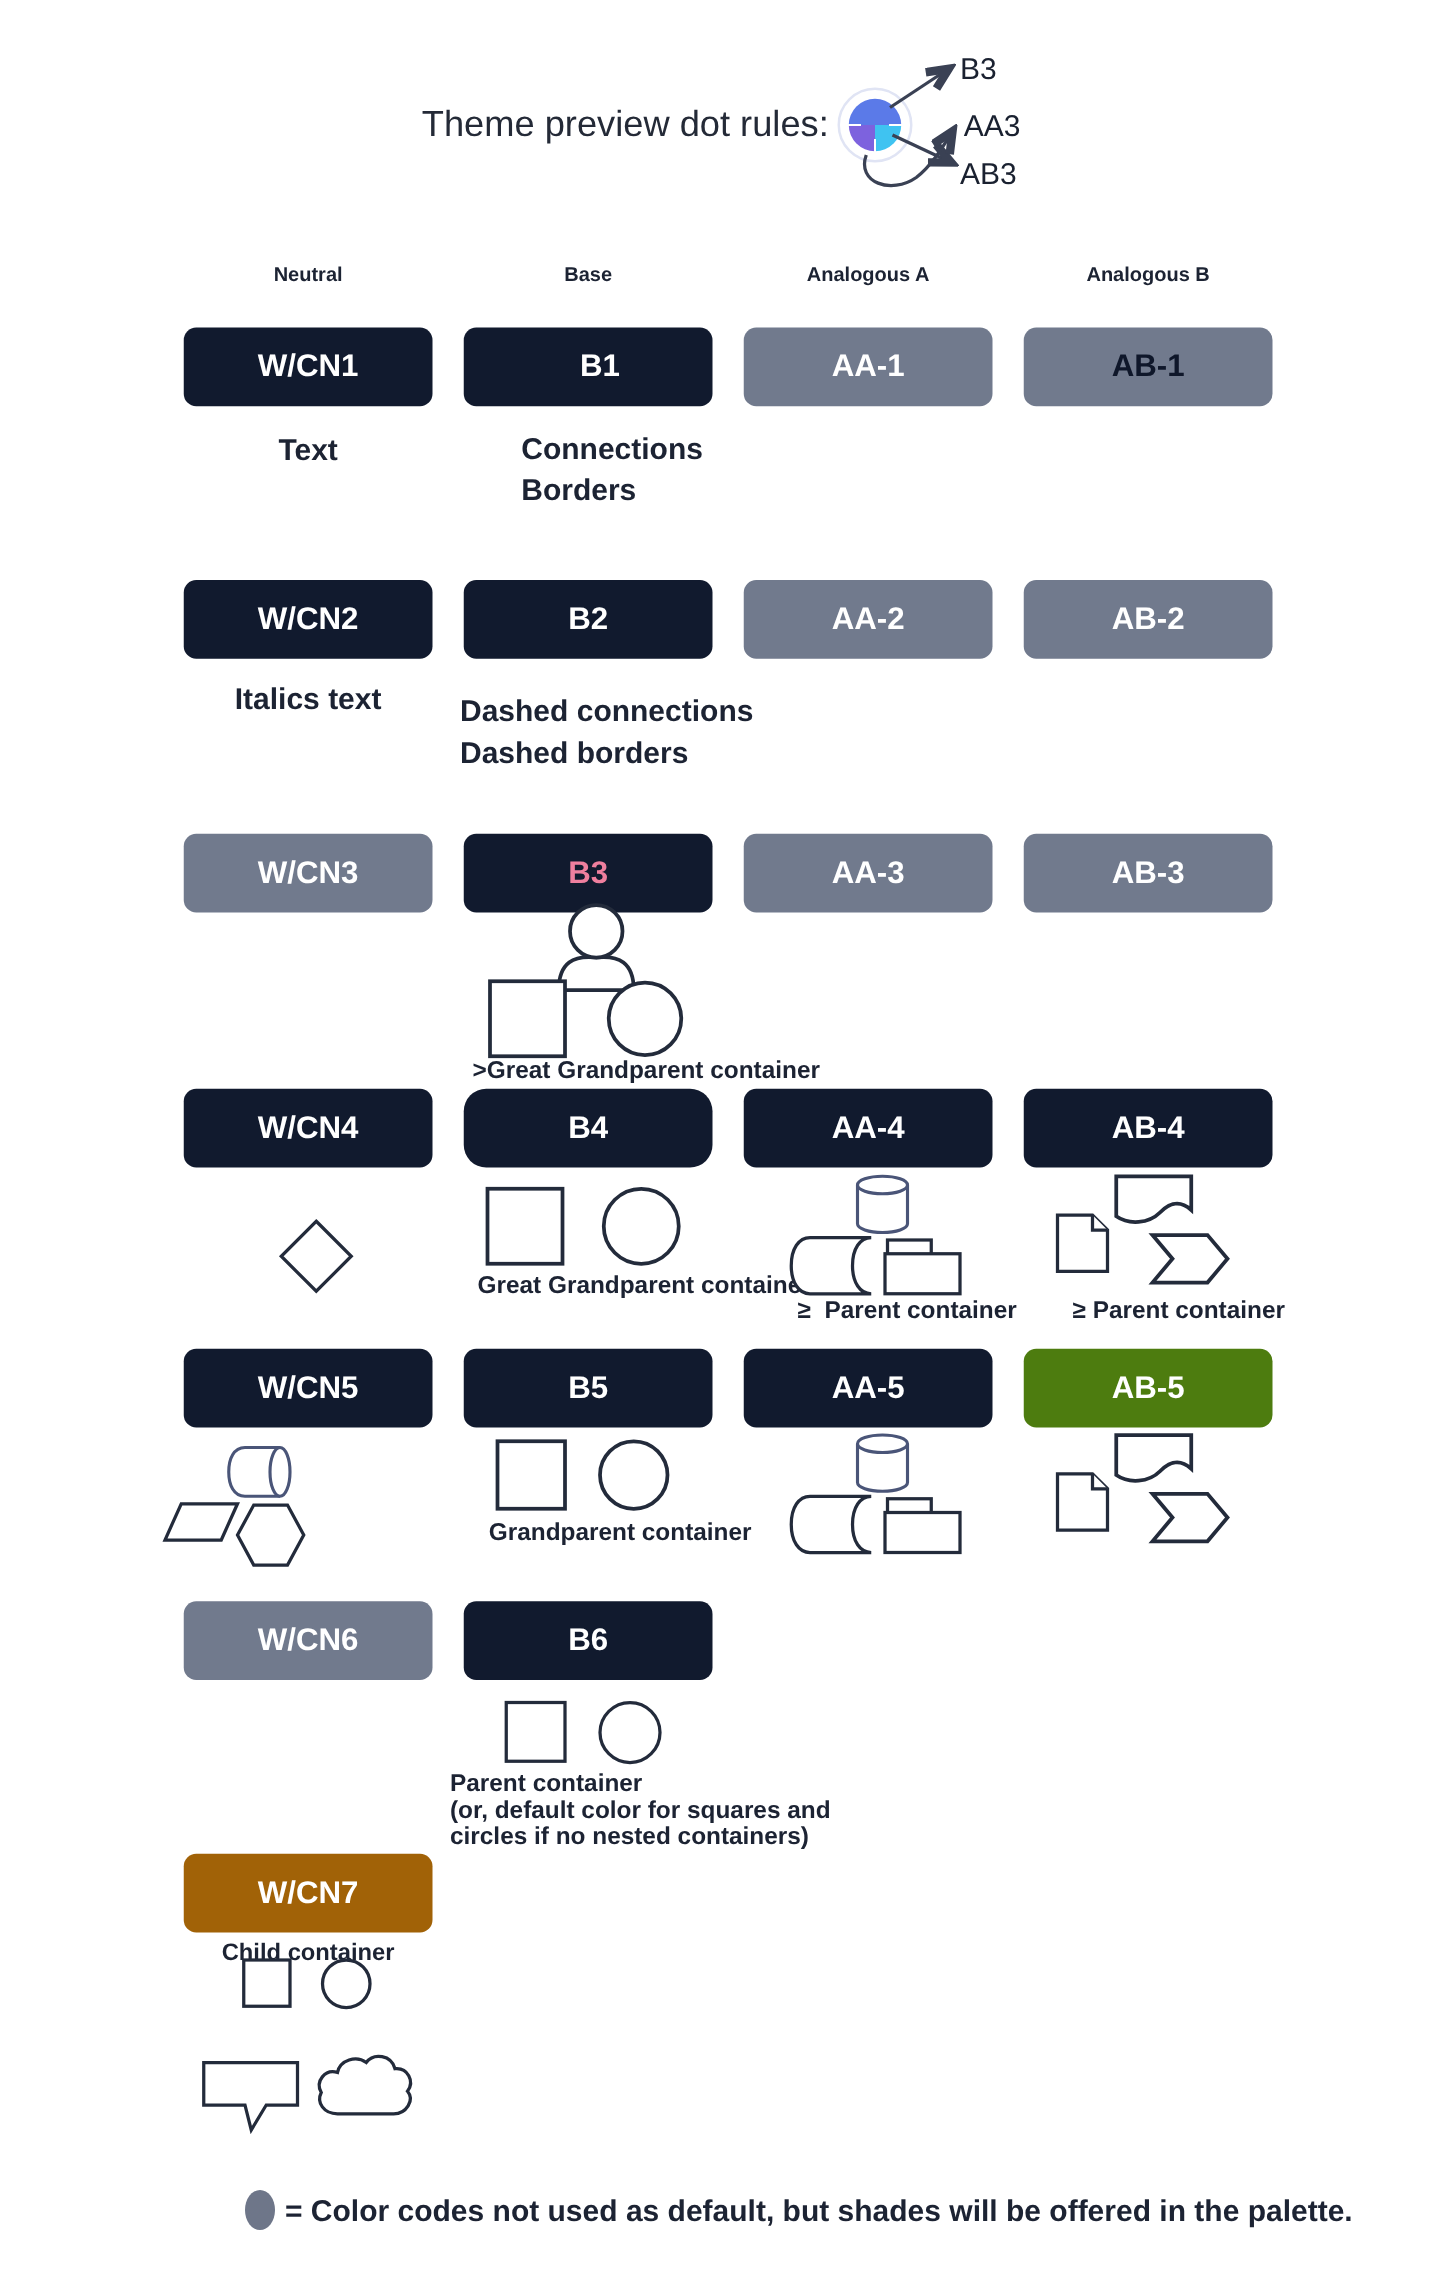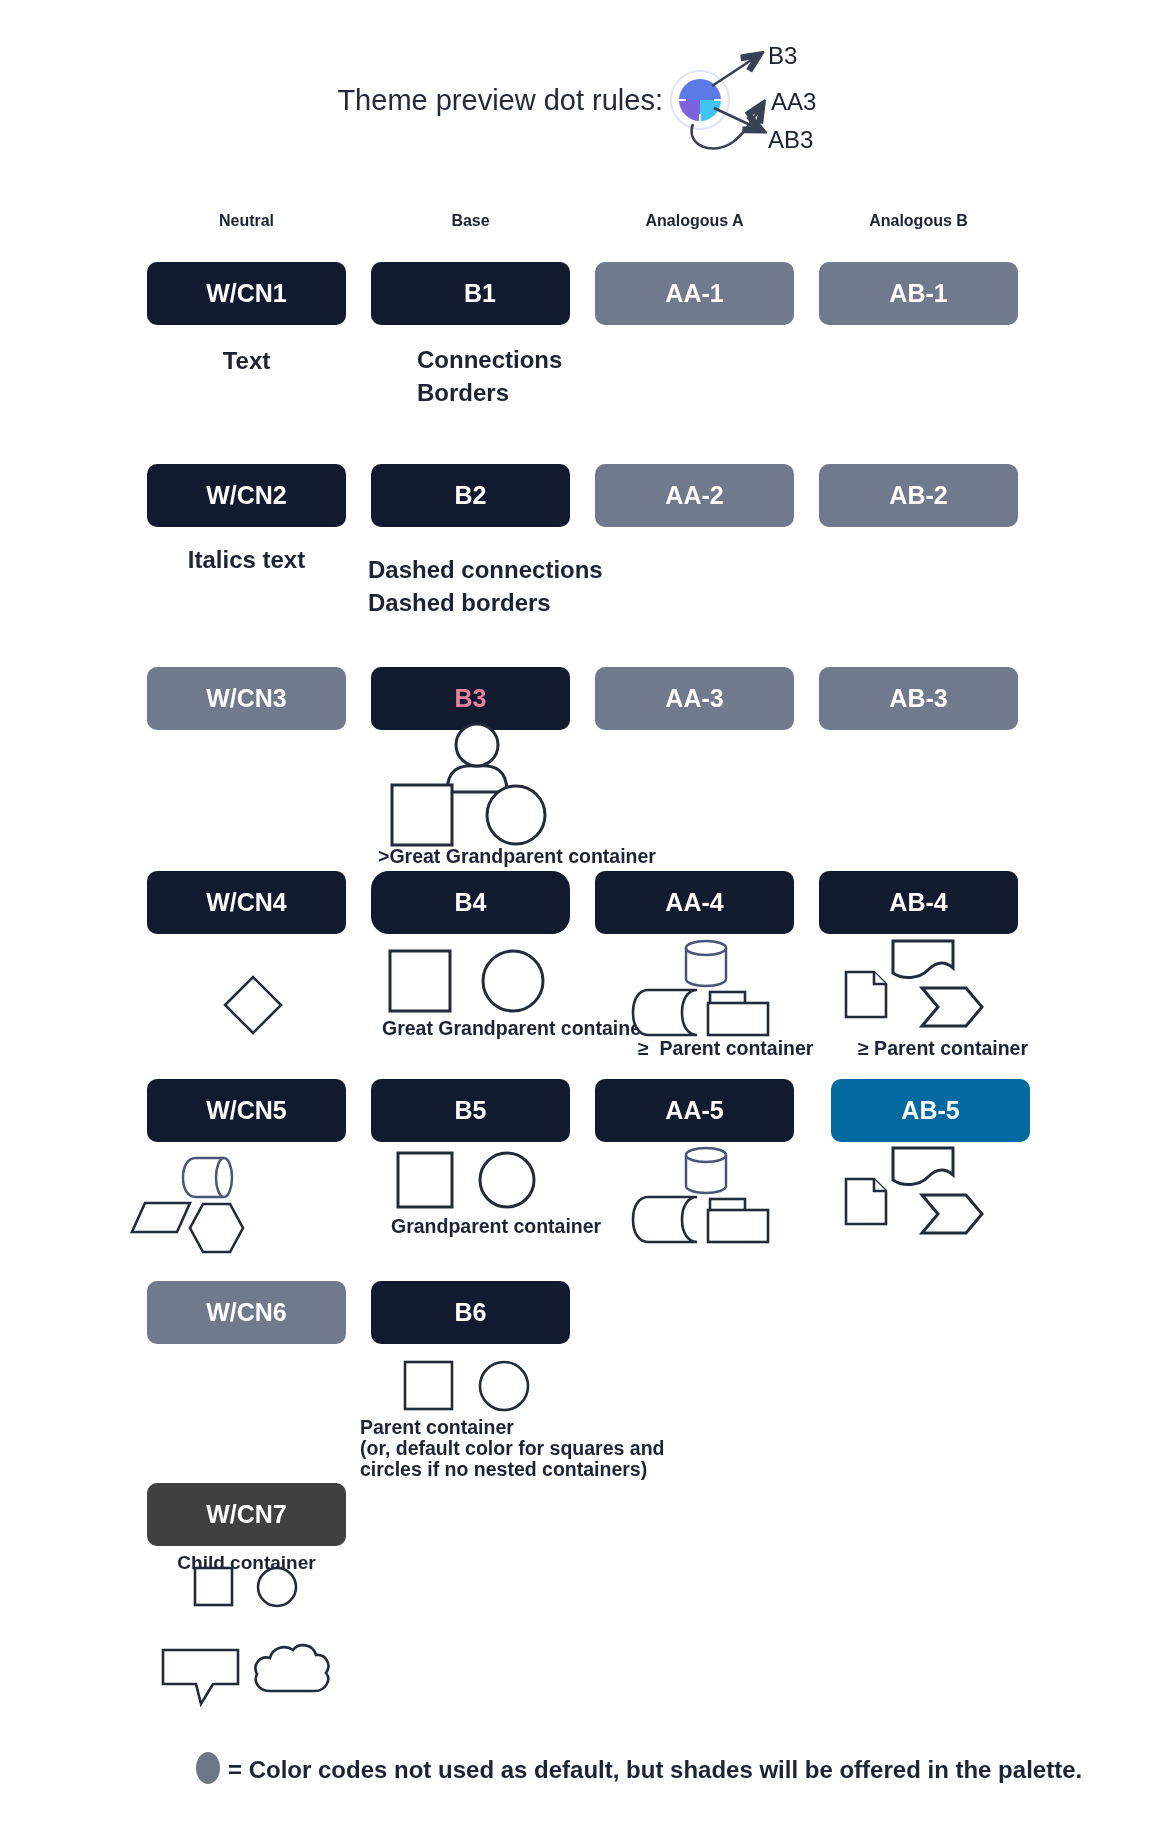--- a/index.html
+++ b/index.html
@@ -58,21 +58,21 @@
   <div class="abs swatch r0 c0" style="background: rgb(17, 26, 46);">
       <span style="color: rgb(255, 255, 255);">W/CN1</span>
     </div>
   <div class="abs swatch r0 c1" style="background: rgb(17, 26, 46);">
       <span style="color: rgb(255, 255, 255); margin-left: 19px;">B1</span>
     </div>
   <div class="abs swatch r0 c2" style="background: rgb(113, 122, 141);">
       <span style="color: rgb(255, 255, 255);">AA-1</span>
     </div>
   <div class="abs swatch r0 c3" style="background: rgb(113, 122, 141);">
-      <span style="color: #ffffff;">AB-1</span>
+      <span style="color: #0f172a;">AB-1</span>
     </div>
 
   <div class="abs swatch r1 c0" style="background: rgb(17, 26, 46);">
       <span style="color: rgb(255, 255, 255);">W/CN2</span>
     </div>
   <div class="abs swatch r1 c1" style="background: rgb(17, 26, 46);">
       <span style="color: rgb(255, 255, 255);">B2</span>
     </div>
   <div class="abs swatch r1 c2" style="background: rgb(113, 122, 141);">
       <span style="color: rgb(255, 255, 255);">AA-2</span>
@@ -109,32 +109,32 @@
 
   <div class="abs swatch r4 c0" style="background: rgb(17, 26, 46);">
       <span style="color: rgb(255, 255, 255);">W/CN5</span>
     </div>
   <div class="abs swatch r4 c1" style="background: rgb(17, 26, 46);">
       <span style="color: rgb(255, 255, 255);">B5</span>
     </div>
   <div class="abs swatch r4 c2" style="background: rgb(17, 26, 46);">
       <span style="color: rgb(255, 255, 255);">AA-5</span>
     </div>
-  <div class="abs swatch r4 c3" style="background: #0369a1; margin-left: 12px;">
+  <div class="abs swatch r4 c3" style="background: #4d7c0f;">
       <span style="color: rgb(255, 255, 255);">AB-5</span>
     </div>
 
   <div class="abs swatch r5 c0" style="background: rgb(113, 122, 141);">
       <span style="color: rgb(255, 255, 255);">W/CN6</span>
     </div>
   <div class="abs swatch r5 c1" style="background: rgb(17, 26, 46);">
       <span style="color: rgb(255, 255, 255);">B6</span>
     </div>
 
-  <div class="abs swatch r6 c0" style="background: #404040; text-align: right;">
+  <div class="abs swatch r6 c0" style="background: #a16207; text-align: right;">
       <span style="color: rgb(255, 255, 255);">W/CN7</span>
     </div>
 
   <div class="abs ann center" style="left:147px;top:344px">Text</div>
   <div class="abs ann" style="left:417px;top:343px">
     <span style="display:block">Connections</span>
     <span style="display:block">Borders</span>
   </div>
 
   <div class="abs ann center" style="left:147px;top:543px">Italics text</div>

